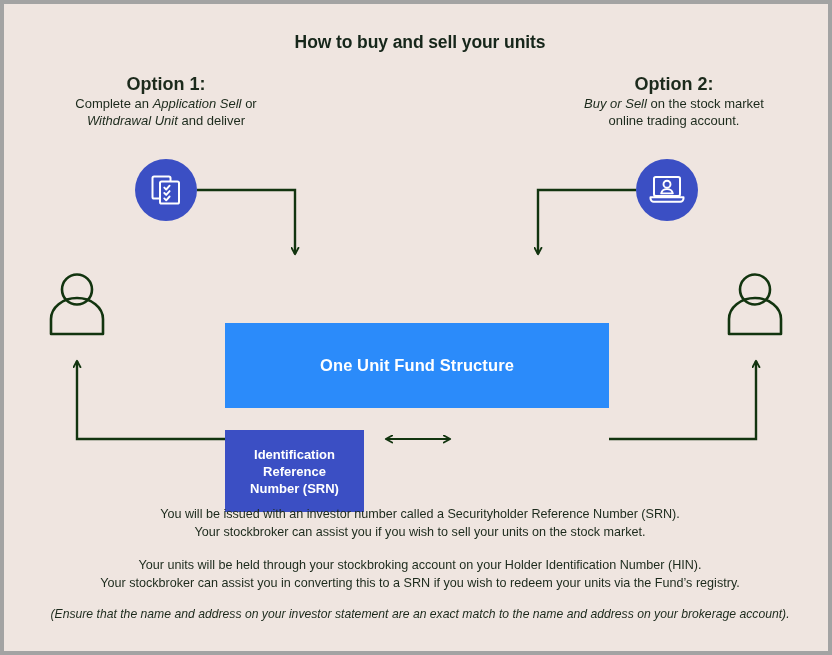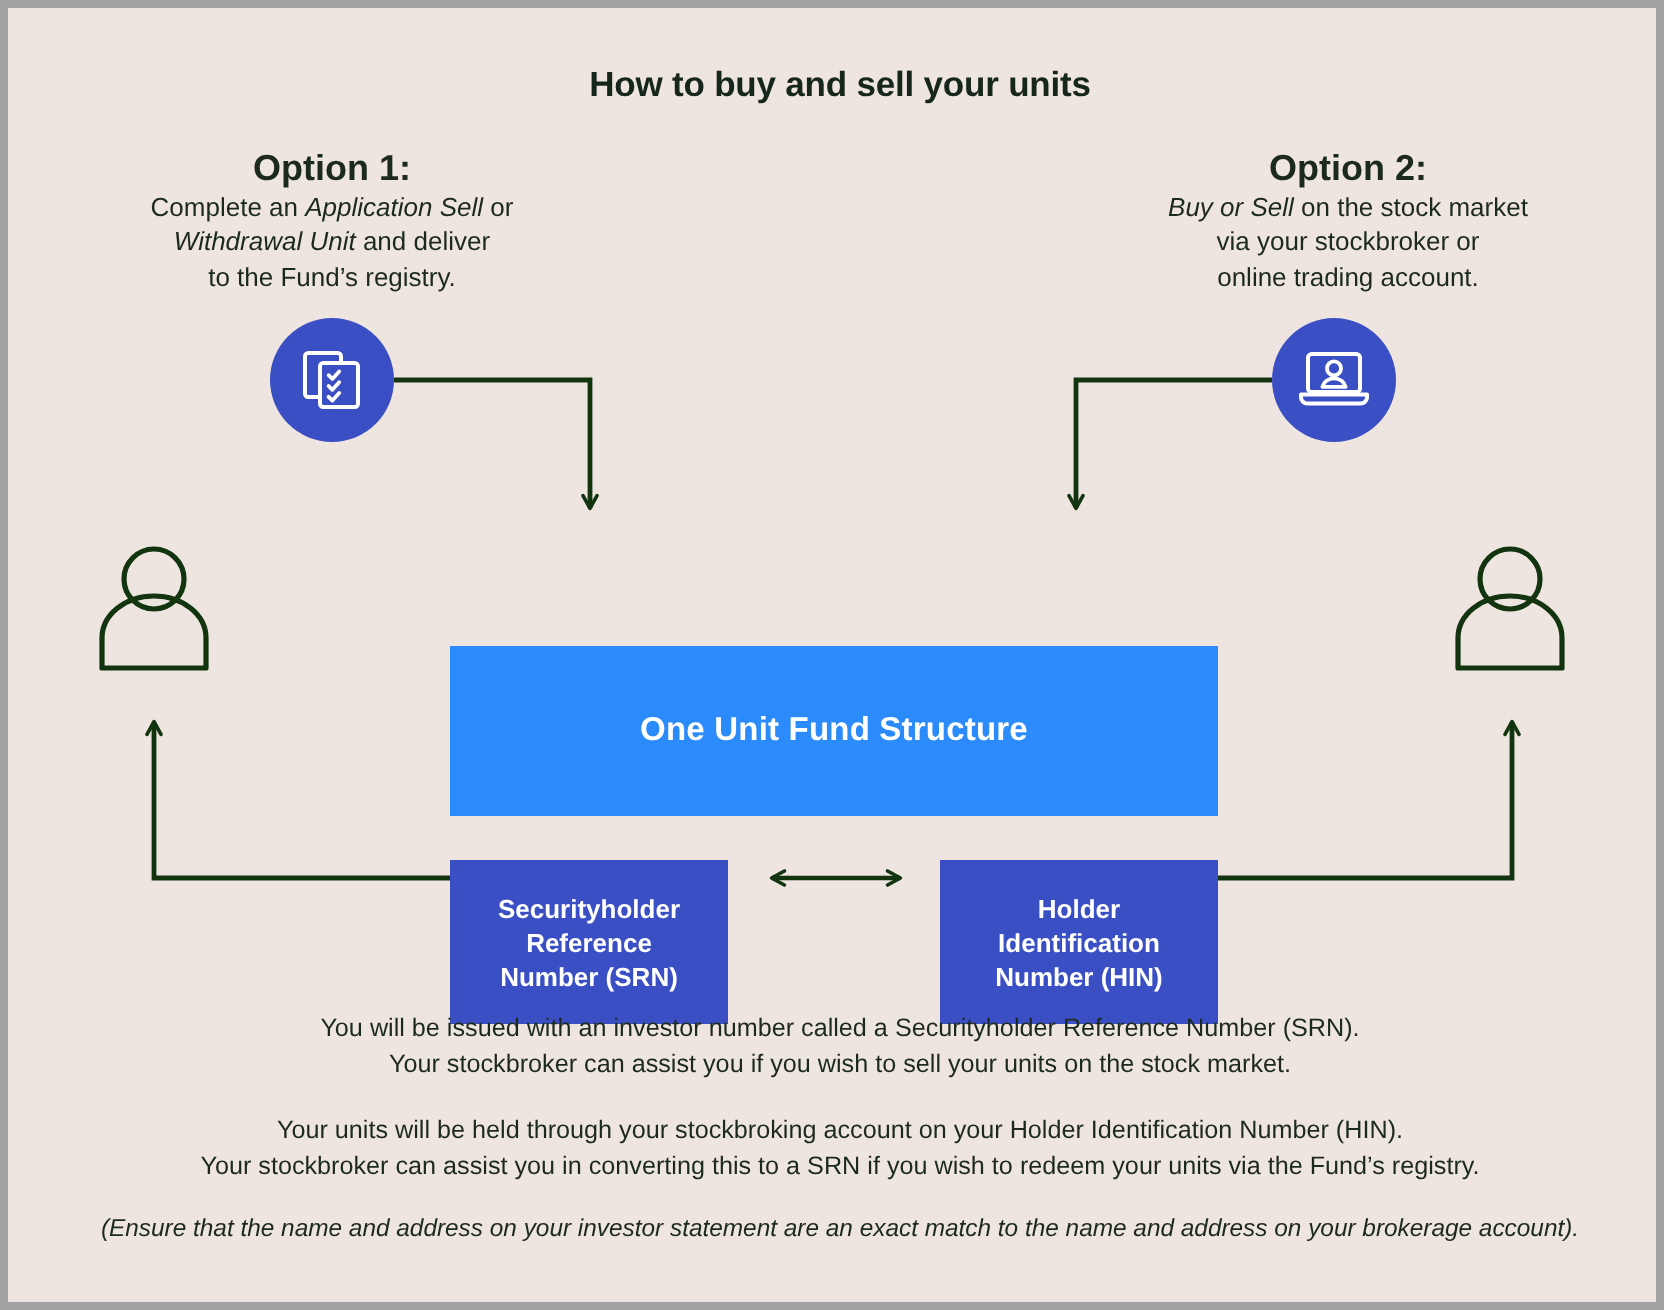--- a/index.html
+++ b/index.html
@@ -118,27 +118,25 @@
 <body>
 
 <div id="page">
 
   <div class="abs" id="diagram-title">How to buy and sell your units</div>
 
   <div class="abs option-block" id="option-1-block">
     <span class="option-heading">Option 1:</span>
     <span class="option-body"><span>Complete an </span><span class="it">Application Sell</span><span> or</span></span>
     <span class="option-body"><span class="it">Withdrawal Unit</span><span> and deliver</span></span>
-    <span class="option-body">to the Fund’s registry.</span>
   </div>
 
   <div class="abs option-block" id="option-2-block">
     <span class="option-heading">Option 2:</span>
     <span class="option-body"><span class="it">Buy or Sell</span><span> on the stock market</span></span>
-    <span class="option-body">via your stockbroker or</span>
     <span class="option-body">online trading account.</span>
   </div>
 
   <div class="abs icon-badge" id="form-icon-badge">
     <svg width="36" height="36" viewBox="0 0 36 36">
       <rect x="4.5" y="4.5" width="18" height="22" rx="1.6" fill="none" stroke="#ffffff" stroke-width="2"></rect>
       <rect x="12" y="9.5" width="19" height="22" rx="1.6" fill="#3B4FC4" stroke="#ffffff" stroke-width="2"></rect>
       <path d="M16.3 15.6 l1.9 1.9 l3.4 -3.8" fill="none" stroke="#ffffff" stroke-width="1.9" stroke-linecap="round" stroke-linejoin="round"></path>
       <path d="M16.3 21.0 l1.9 1.9 l3.4 -3.8" fill="none" stroke="#ffffff" stroke-width="1.9" stroke-linecap="round" stroke-linejoin="round"></path>
       <path d="M16.3 26.4 l1.9 1.9 l3.4 -3.8" fill="none" stroke="#ffffff" stroke-width="1.9" stroke-linecap="round" stroke-linejoin="round"></path>
@@ -167,33 +165,26 @@
       <path d="M3 62 v-15 a26 21 0 0 1 52 0 v15 z" fill="none" stroke="#12340F" stroke-width="2.6" stroke-linejoin="round"></path>
     </svg>
   </div>
 
   <div class="abs flow-box" id="fund-structure-box">
     <span>One Unit Fund Structure</span>
   </div>
 
   <div class="abs flow-box id-box" id="srn-box">
     <div>
-      <div>Securityholder</div>
+      <div>Identification</div>
       <div>Reference</div>
       <div>Number (SRN)</div>
     </div>
   </div>
 
-  <div class="abs flow-box id-box" id="hin-box">
-    <div>
-      <div>Holder</div>
-      <div>Identification</div>
-      <div>Number (HIN)</div>
-    </div>
-  </div>
 
   <svg class="abs" id="connectors" viewBox="0 0 832 655">
     <defs>
       <marker id="arrow-end" markerWidth="9" markerHeight="9" refX="7.4" refY="4.5" orient="auto" markerUnits="userSpaceOnUse">
         <path d="M1.2 1 L7.6 4.5 L1.2 8" fill="none" stroke="#12340F" stroke-width="1.8" stroke-linecap="round" stroke-linejoin="round"></path>
       </marker>
       <marker id="arrow-start" markerWidth="9" markerHeight="9" refX="1.6" refY="4.5" orient="auto" markerUnits="userSpaceOnUse">
         <path d="M7.8 1 L1.4 4.5 L7.8 8" fill="none" stroke="#12340F" stroke-width="1.8" stroke-linecap="round" stroke-linejoin="round"></path>
       </marker>
     </defs>

